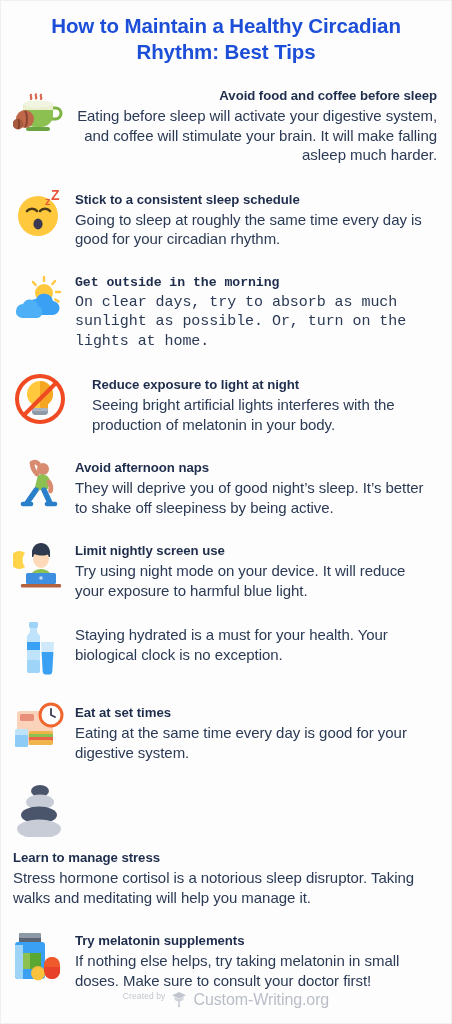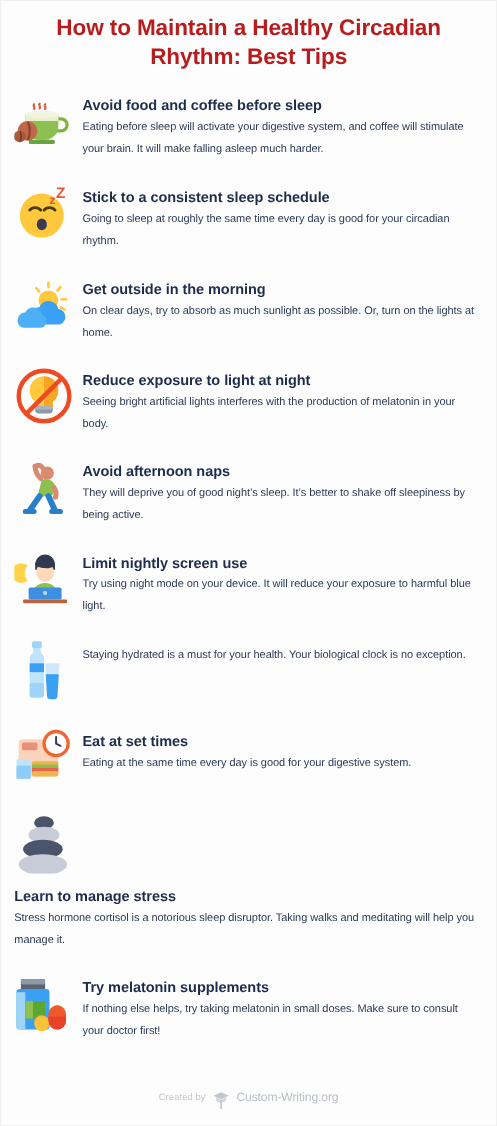--- a/index.html
+++ b/index.html
@@ -19,21 +19,21 @@
     border: 1px solid #f0f0f0;
     overflow: hidden;
   }
   #title {
     margin: 0;
     padding: 12px 30px 0 30px;
     text-align: center;
     font-size: 20.5px;
     line-height: 26px;
     font-weight: bold;
-    color: #b91c1c;
+    color: #1d4ed8;
     letter-spacing: -0.1px;
   }
   #tips {
     margin: 0;
     padding: 0;
     list-style: none;
   }
   .tip {
     display: flex;
     align-items: flex-start;
@@ -58,30 +58,30 @@
   .tip-title {
     margin: 0 0 2px 0;
     font-size: 13.2px;
     line-height: 17px;
     font-weight: bold;
     color: #1f2d4d;
     letter-spacing: -0.05px;
   }
   .tip-text {
     margin: 0;
-    font-size: 10px;
+    font-size: 15px;
     line-height: 19.5px;
     color: #2b3a55;
     letter-spacing: -0.05px;
   }
   
-  #tip-0  { margin-top: 14px; }
+  #tip-0  { margin-top: 14px; text-align: right; }
   #tip-1  { margin-top: 18px; }
-  #tip-2  { margin-top: 17px; }
-  #tip-3  { margin-top: 17px; }
+  #tip-2  { margin-top: 17px; font-family: Liberation Mono, monospace; }
+  #tip-3  { margin-top: 17px; gap: 17px; }
   #tip-4  { margin-top: 17px; }
   #tip-5  { margin-top: 17px; }
   #tip-6  { margin-top: 17px; }
   #tip-7  { margin-top: 17px; }
   #tip-8  { margin-top: 17px; flex-direction: column; }
   #tip-9  { margin-top: 17px; }
 
   #footer {
     position: absolute;
     left: 0; right: 0;
@@ -90,21 +90,21 @@
     align-items: flex-start;
     justify-content: center;
     gap: 6px;
   }
   #footer-created {
     font-size: 8.5px;
     color: #c2c6cf;
     letter-spacing: 0.1px;
   }
   #footer-brand {
-    font-size: 11px;
+    font-size: 16px;
     color: #b9bdc7;
     letter-spacing: -0.1px;
   }
   #footer-logo { display: block; }
 </style>
 </head>
 <body>
 
 <div id="page">
 

